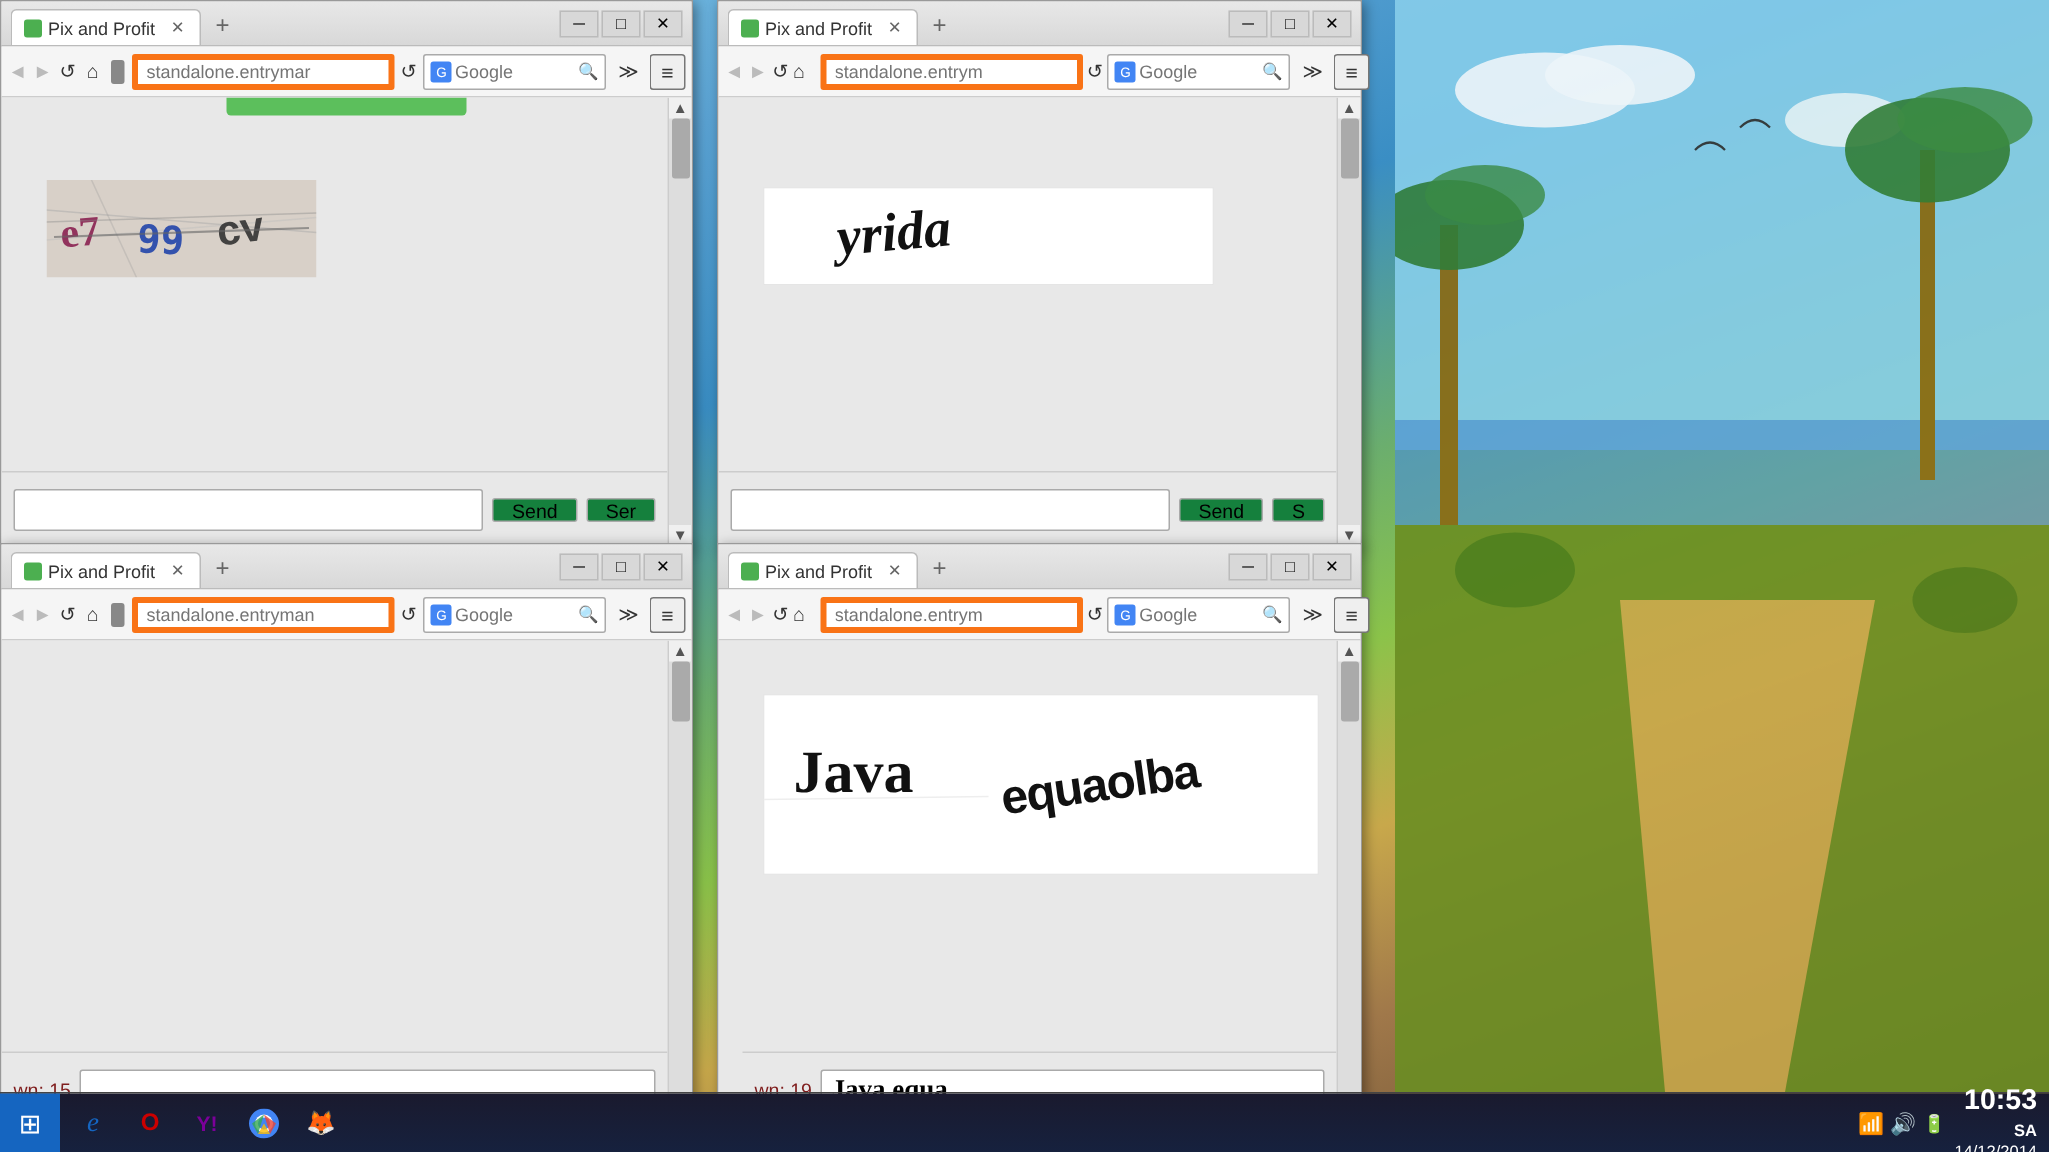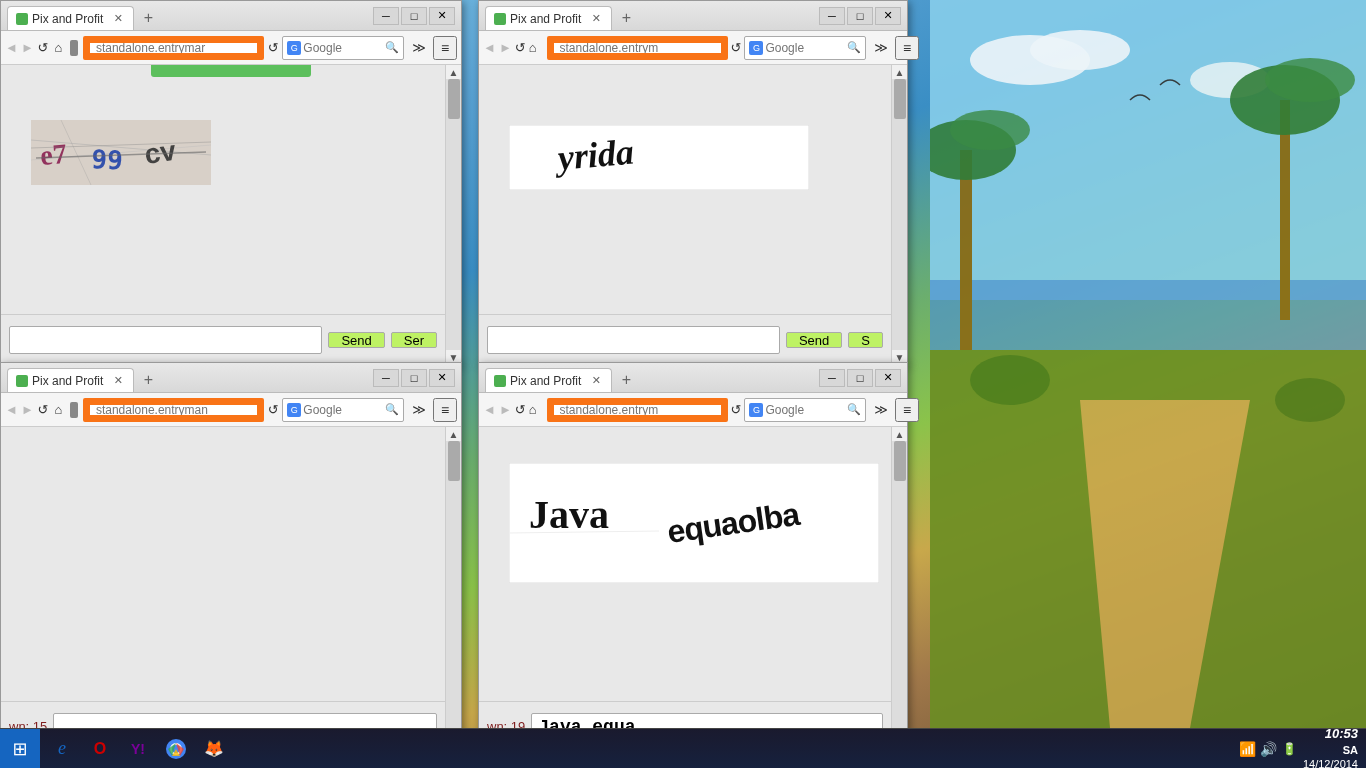--- a/index.html
+++ b/index.html
@@ -180,21 +180,21 @@
       cursor: pointer;
       font-size: 13px;
       color: #333;
       border: none;
       background: transparent;
     }
     .nav-btn.disabled { color: #bbb; cursor: default; }
     .address-input {
       flex: 1;
       height: 24px;
-      border: 7px solid #f97316;
+      border: 4px solid #f97316;
       border-radius: 2px;
       padding: 0 6px;
       font-size: 12px;
       background: white;
     }
     .search-box {
       display: flex;
       align-items: center;
       height: 24px;
       border: 1px solid #aaa;
@@ -279,21 +279,21 @@
       height: 28px;
       border: 1px solid #aaa;
       border-radius: 2px;
       padding: 0 6px;
       font-size: 13px;
       background: white;
     }
     .send-btn {
       height: 16px;
       padding: 0 12px;
-      background: #bef264;
+      background: #15803d;
       border: 1px solid #aaa;
       border-radius: 2px;
       cursor: pointer;
       font-size: 13px;
     }
 
     .countdown-text {
       font-size: 13px;
       color: #7f1d1d;
     }
@@ -600,23 +600,23 @@
         <rect width="370" height="120" fill="white" stroke="#ddd"></rect>
 
         <text x="20" y="65" font-family="Georgia,serif" font-size="40" font-weight="bold" fill="#111">Java</text>
 
         <text x="160" y="80" font-family="Arial,sans-serif" font-size="32" font-weight="bold" fill="#111" transform="rotate(-8,160,80)" style="letter-spacing:-1px">equaolba</text>
 
         <line x1="0" y1="70" x2="150" y2="68" stroke="#eee" stroke-width="1"></line>
       </svg>
     </div>
 
-    <div style="position:absolute;bottom:16px;left:0;right:16px;height:50px;background:#e8e8e8;display:flex;align-items:center;padding:0 8px;gap:6px;border-top:1px solid #ccc;">
+    <div style="position:absolute;bottom:16px;left:16px;right:16px;height:50px;background:#e8e8e8;display:flex;align-items:center;padding:0 8px;gap:6px;border-top:1px solid #ccc;">
       <span class="countdown-text">wn: 19</span>
-      <input class="captcha-input" style="flex: 1 1 0%; font-size: 18px; font-weight: bold; font-family: Liberation Mono, monospace;" value="Java equa">
+      <input class="captcha-input" style="flex: 1 1 0%; font-size: 18px; font-weight: bold; font-family: Liberation Serif, serif;" value="Java equa">
     </div>
 
     <div class="scrollbar-right">
       <div class="scroll-arrow">▲</div>
       <div class="scroll-track">
         <div class="scroll-thumb"></div>
       </div>
       <div class="scroll-arrow">▼</div>
     </div>
 
@@ -651,18 +651,18 @@
     <div class="taskbar-icon-btn" style="font-size:16px;">🦊</div>
   </div>
 
   <div class="taskbar-right">
     <div class="taskbar-sys-icons">
       <span style="font-size:14px;">📶</span>
       <span style="font-size:14px;">🔊</span>
       <span style="font-size:12px;">🔋</span>
     </div>
     <div class="taskbar-time">
-      <div style="font-size:13px;font-weight:bold;font-style:italic;">10:53</div>
+      <div style="font-size:19px;font-weight:bold;">10:53</div>
       <div style="font-size:11px;font-weight:bold;">SA</div>
       <div style="font-size:11px;">14/12/2014</div>
     </div>
   </div>
 </div>
 
 </body></html>

